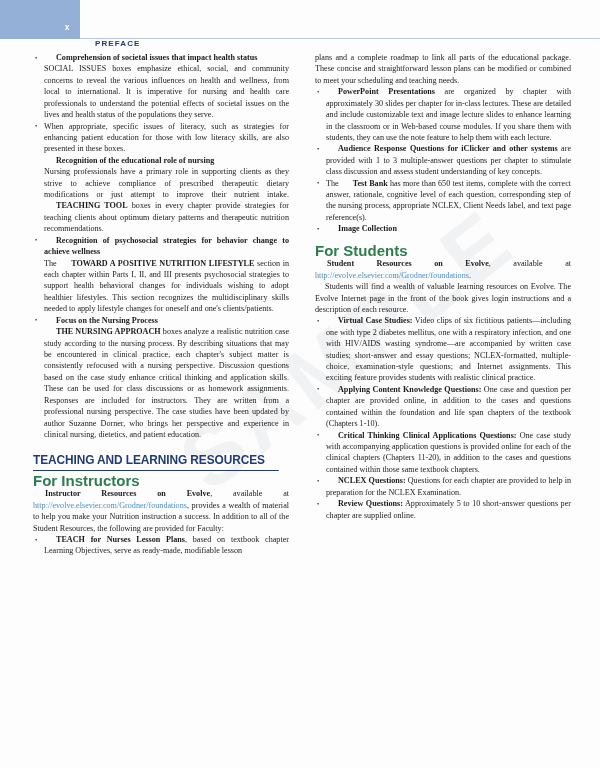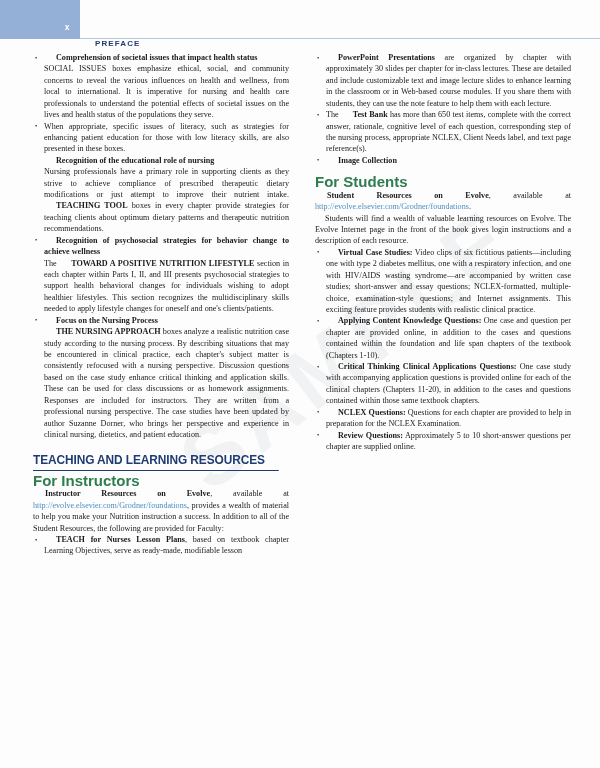--- a/index.html
+++ b/index.html
@@ -220,24 +220,28 @@
 
       <ul>
         <li>
           <div class="li-body"><b>TEACH for Nurses Lesson Plans</b><span>, based on textbook chapter Learning Objectives, serve as ready-made, modifiable lesson</span></div>
         </li>
       </ul>
     </div>
 
     <div class="col">
 
+      <p>plans and a complete roadmap to link all parts of the educational package. These concise and straightforward lesson plans can be modified or combined to meet your scheduling and teaching needs.</p>
 
       <ul>
         <li>
           <div class="li-body"><b>PowerPoint Presentations</b><span> are organized by chapter with approximately 30 slides per chapter for in-class lectures. These are detailed and include customizable text and image lecture slides to enhance learning in the classroom or in Web-based course modules. If you share them with students, they can use the note feature to help them with each lecture.</span></div>
+        </li>
+        <li>
+          <div class="li-body"><b>Audience Response Questions for iClicker and other systems</b><span> are provided with 1 to 3 multiple-answer questions per chapter to stimulate class discussion and assess student understanding of key concepts.</span></div>
         </li>
         <li>
           <div class="li-body"><span>The </span><b>Test Bank</b><span> has more than 650 test items, complete with the correct answer, rationale, cognitive level of each question, corresponding step of the nursing process, appropriate NCLEX, Client Needs label, and text page reference(s).</span></div>
         </li>
         <li>
           <div class="li-body"><b>Image Collection</b><span></span></div>
         </li>
       </ul>
 
       <div class="h-sub tight">For Students</div>

